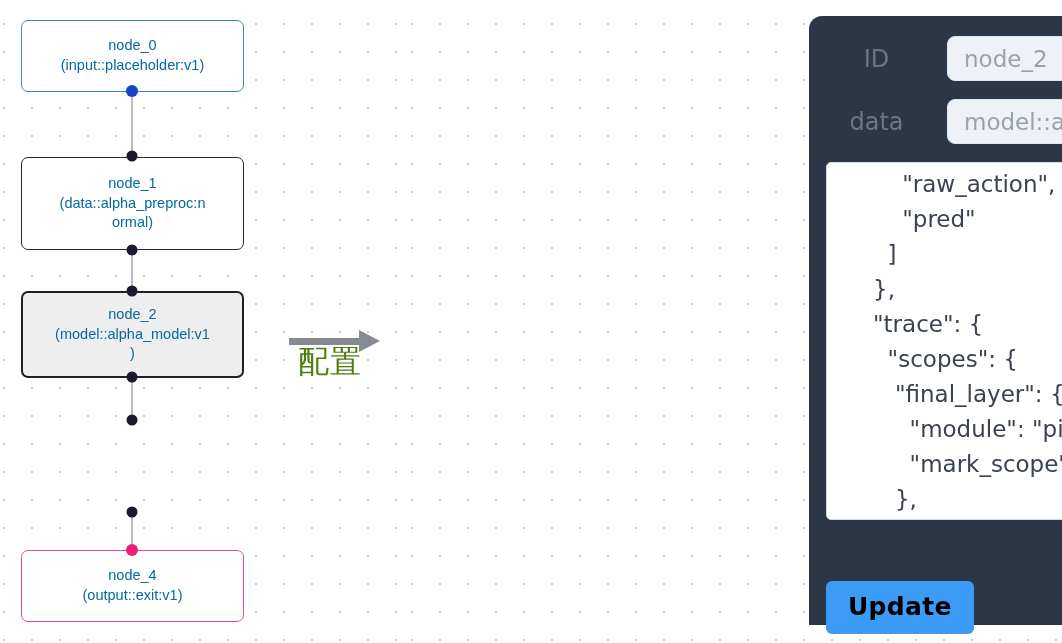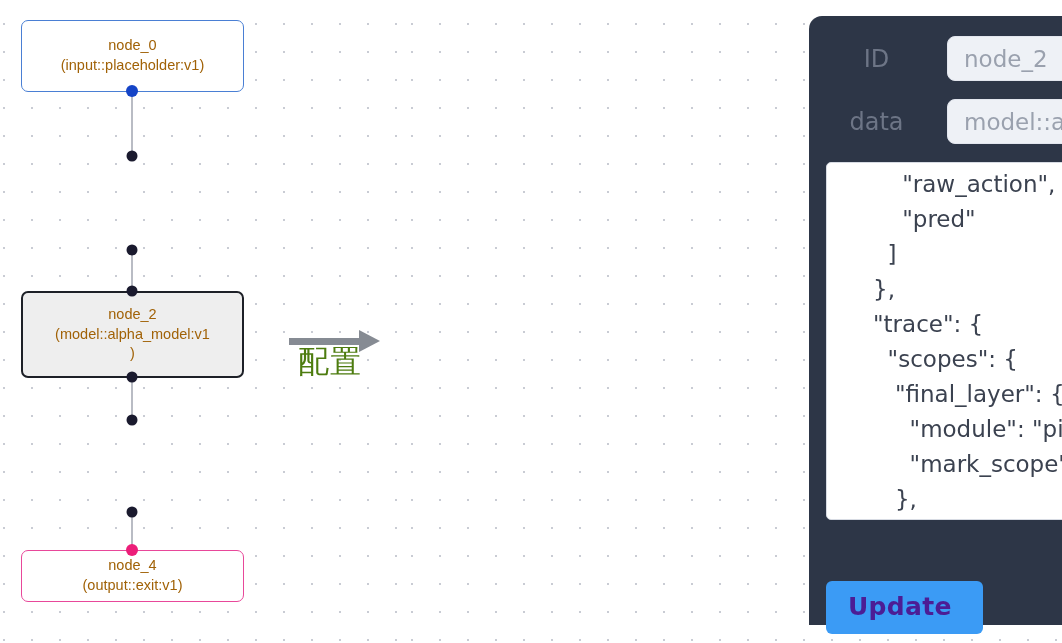--- a/index.html
+++ b/index.html
@@ -32,21 +32,21 @@
   .node {
     position: absolute;
     width: 223px;
     background: #ffffff;
     border: 1.6px solid #222933;
     border-radius: 7px;
     display: flex; align-items: center; justify-content: center;
     text-align: center;
     font-size: 14.5px;
     line-height: 1.35;
-    color: #a16207;
+    color: #0369a1;
     padding: 6px 10px;
   }
   .node .node-text { display: block; white-space: pre-line; }
   .node.accent-blue { border-color: #4a7fd4; }
   .node.accent-pink { border-color: #e8489a; }
   .node.selected { background: #eeeeee; border-color: #1d2027; border-width: 2px; }
 
   .port {
     position: absolute;
     width: 11px; height: 11px;
@@ -132,24 +132,24 @@
     line-height: 1.52;
     font-family: "DejaVu Sans", sans-serif;
     white-space: pre;
     overflow: hidden;
     padding-left: 46px;
   }
 
   .update-button {
     position: absolute; left: 17px; top: 565px;
     background: #3b9bf5;
-    color: #4c1d95;
+    color: #000000;
     border: none;
     border-radius: 6px;
-    padding: 11px 31px 13px 22px;
+    padding: 11px 22px 13px 22px;
     font-size: 25px;
     font-weight: bold;
     font-family: "DejaVu Sans", sans-serif;
     cursor: pointer;
     letter-spacing: 0.3px;
   }
 </style>
 </head>
 <body>
 
@@ -161,35 +161,40 @@
     <div class="edge" style="left:132px; top:250px; height:42px;"></div>
     <div class="edge" style="left:132px; top:377px; height:42px;"></div>
     <div class="edge" style="left:132px; top:512px; height:38px;"></div>
 
     <div class="node accent-blue" style="left:21px; top:20px; height:72px;">
       <span class="node-text">node_0
 (input::placeholder:v1)</span>
     </div>
     <div class="port blue" style="left:132px; top:91px;"></div>
 
+    <div class="node" style="left:21px; top:157px; height:93px;">
+      <span class="node-text">node_1
+(data::alpha_preproc:n
+ormal)</span>
+    </div>
     <div class="port" style="left:132px; top:156px;"></div>
     <div class="port" style="left:132px; top:250px;"></div>
 
     <div class="node selected" style="left:21px; top:291px; height:87px;">
       <span class="node-text">node_2
 (model::alpha_model:v1
 )</span>
     </div>
     <div class="port" style="left:132px; top:291px;"></div>
     <div class="port" style="left:132px; top:377px;"></div>
 
     <div class="port" style="left:132px; top:420px;"></div>
     <div class="port" style="left:132px; top:512px;"></div>
 
-    <div class="node accent-pink" style="left:21px; top:550px; height:52px;">
+    <div class="node accent-pink" style="left:21px; top:550px; height:72px;">
       <span class="node-text">node_4
 (output::exit:v1)</span>
     </div>
     <div class="port pink" style="left:132px; top:550px;"></div>
   </div>
 
   <div class="arrow-group">
     <div class="arrow-label">配置</div>
     <div class="arrow-shaft"></div>
     <div class="arrow-head"></div>

